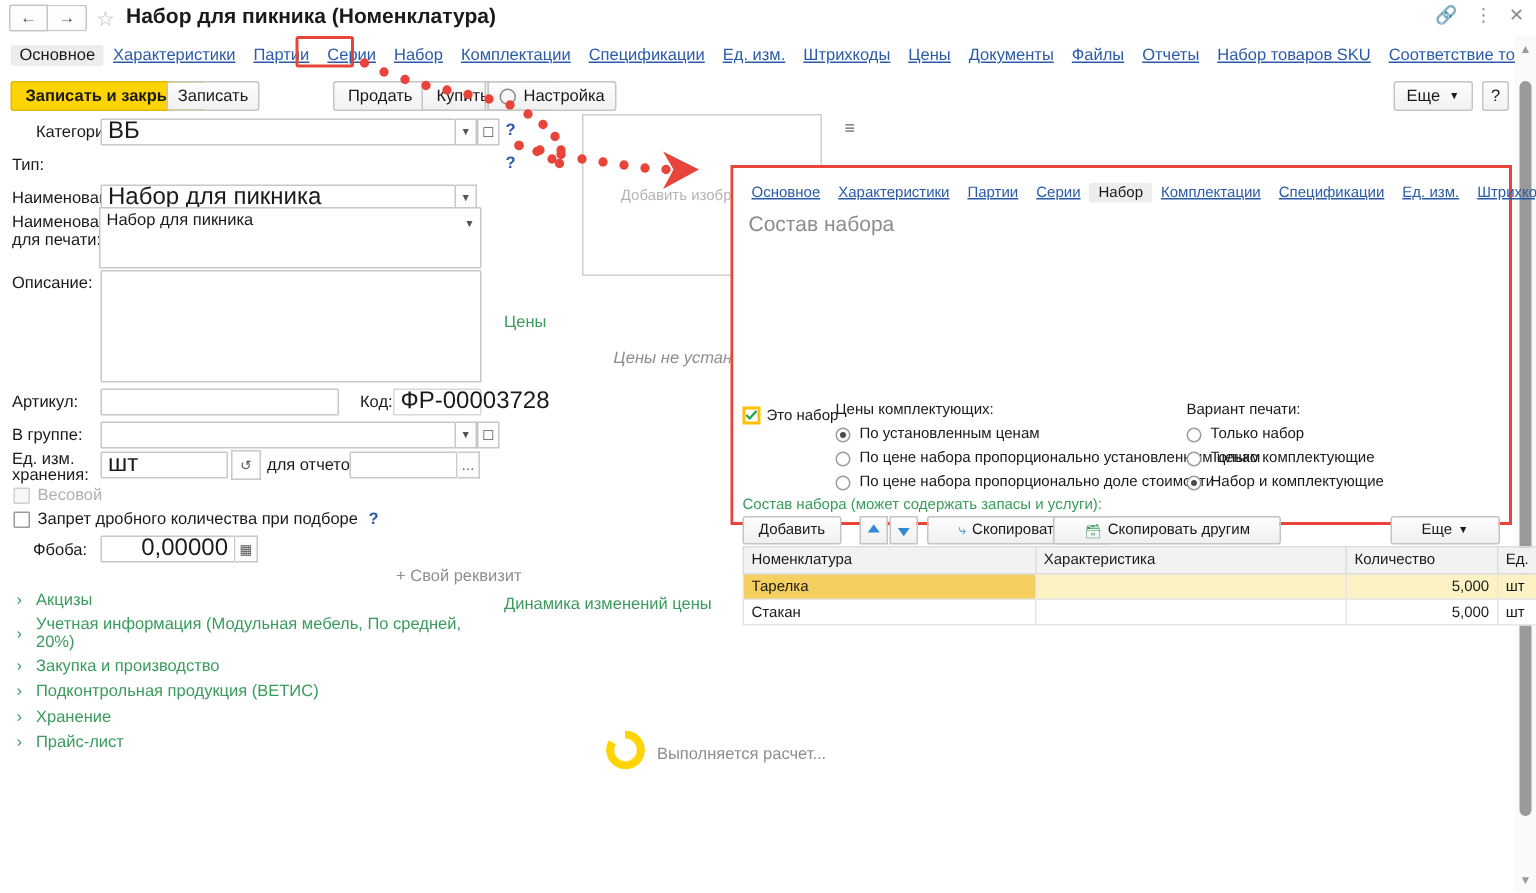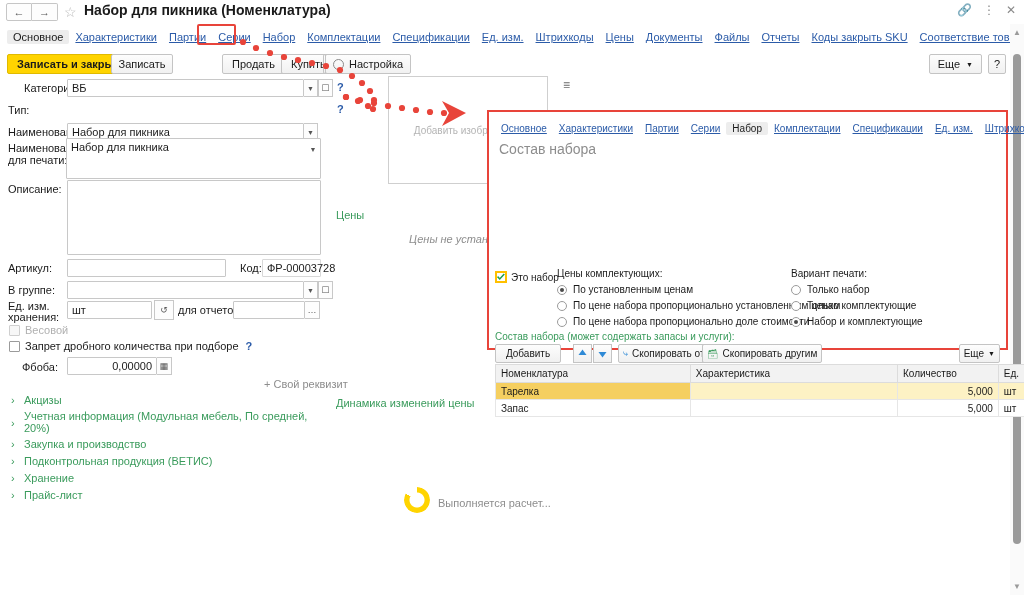--- a/index.html
+++ b/index.html
@@ -60,21 +60,21 @@
   }
   .btn.primary {
     background: #ffd400; border-color: #e0ba00; font-weight: bold; color: #1a1a1a;
   }
   .pos { position: absolute; }
 
   
   .lbl { position: absolute; font-size: 11px; color: #1a1a1a; }
   .fld {
     position: absolute; height: 18px; border: 1px solid #c8c8c8; background: #fff;
-    border-radius: 1px; font-size: 11px; color: #1a1a1a;
+    border-radius: 1px; font-size: 16px; color: #1a1a1a;
     display: flex; align-items: center; padding: 0 4px;
   }
   .drop {
     position: absolute; width: 14px; height: 18px; border: 1px solid #c8c8c8;
     border-left: none; background: #fdfdfd; display: flex; align-items: center;
     justify-content: center; font-size: 7px; color: #555; cursor: pointer;
   }
   .sqbtn {
     position: absolute; width: 15px; height: 18px; border: 1px solid #c8c8c8;
     background: #fdfdfd; display: flex; align-items: center; justify-content: center;
@@ -147,21 +147,21 @@
   .ptbl td {
     border: 1px solid #e6e6e6; font-size: 10px; color: #1a1a1a;
     padding: 2px 5px; height: 17px; background: #fff;
   }
   .ptbl tr.sel td { background: #fdf2c4; }
   .ptbl tr.sel td.first { background: #f5cf60; }
   .num { text-align: right; }
 
   .tbtn {
     height: 19px; border: 1px solid #c4c4c4; background: linear-gradient(#fdfdfd,#f0f0f0);
-    border-radius: 2px; font-size: 10px; padding: 0 4px;
+    border-radius: 2px; font-size: 10px; padding: 0 20px;
     display: inline-flex; align-items: center; gap: 4px; cursor: pointer; color: #1a1a1a;
   }
   .arrbtn {
     width: 19px; height: 19px; border: 1px solid #c4c4c4;
     background: linear-gradient(#fdfdfd,#f0f0f0); display: inline-flex;
     align-items: center; justify-content: center; cursor: pointer;
   }
 
   
   .spinner {
@@ -206,21 +206,21 @@
     <div class="navtab">Серии</div>
     <div class="navtab">Набор</div>
     <div class="navtab">Комплектации</div>
     <div class="navtab">Спецификации</div>
     <div class="navtab">Ед. изм.</div>
     <div class="navtab">Штрихкоды</div>
     <div class="navtab">Цены</div>
     <div class="navtab">Документы</div>
     <div class="navtab">Файлы</div>
     <div class="navtab">Отчеты</div>
-    <div class="navtab">Коды закрыть SKU</div>
+    <div class="navtab">Набор товаров SKU</div>
     <div class="navtab">Соответствие товаров</div>
 
   </div>
   <div class="tabbox"></div>
 
   <div class="cmdbar">
     <div class="btn primary pos" style="left:7px; top:2px;">Записать и закрыть</div>
     <div class="btn pos" style="left:111px; top:2px; width:62px; justify-content:center;">Записать</div>
     <div class="btn pos" style="left:222px; top:2px;">
       <span>Продать</span>
@@ -479,21 +479,21 @@
           </tr>
         </thead>
         <tbody>
           <tr class="sel">
             <td class="first">Тарелка</td>
             <td></td>
             <td class="num">5,000</td>
             <td>шт</td>
           </tr>
           <tr>
-            <td>Запас</td>
+            <td>Стакан</td>
             <td></td>
             <td class="num">5,000</td>
             <td>шт</td>
           </tr>
         </tbody>
       </table>
 
     </div>
   </div>
 

